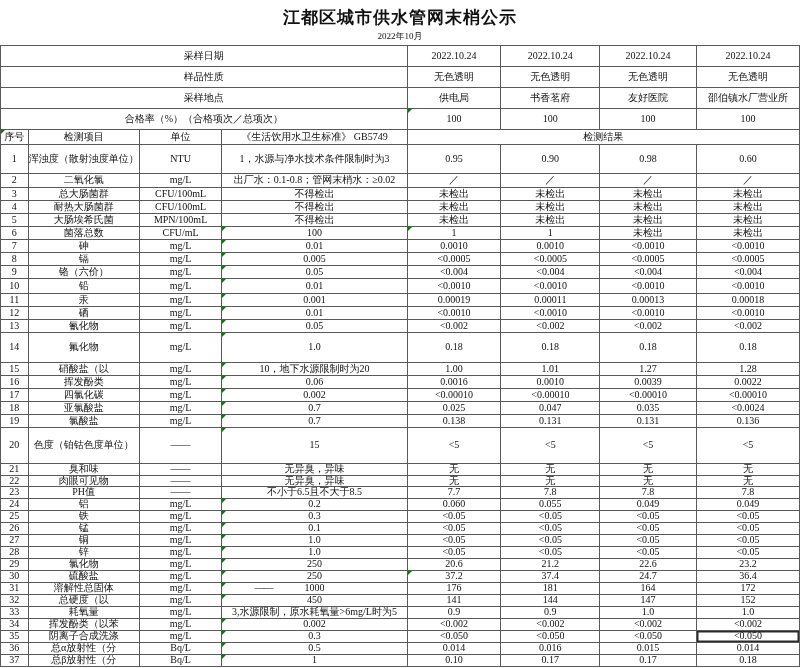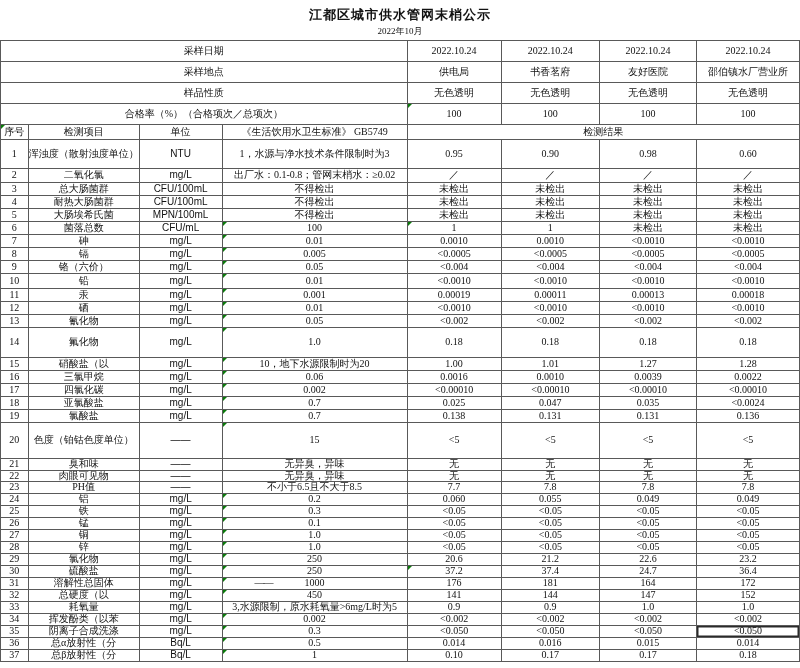--- a/index.html
+++ b/index.html
@@ -6,21 +6,21 @@
   .page {
     position:relative;
     width:800px; height:668px;
     background:#ffffff;
     color:#111111;
     font-family:"Liberation Serif","DejaVu Serif",serif;
     overflow:hidden;
   }
   .title {
     text-align:center;
-    font-size:13px;
+    font-size:17px;
     font-weight:bold;
     padding-top:6px;
     letter-spacing:1px;
   }
   .subtitle {
     text-align:center;
     font-size:9px;
     margin-top:1px;
   }
   table.tbl {
@@ -36,21 +36,21 @@
     vertical-align:middle;
     padding:0;
     white-space:nowrap;
     overflow:hidden;
   }
   td.info-label { font-size:11px; }
   td.info-val  { font-size:10.5px; }
   td.colhead   { font-size:11px; }
   td.item      { text-align:left; padding-left:3px; }
   td.wrap      { white-space:normal; line-height:1.15; }
-  td.unit      { font-size:9px; font-family:Liberation Sans, sans-serif; }
+  td.unit      { font-size:9px; font-family:Liberation Serif, serif; }
   td.std       { font-size:9.5px; }
   td.res       { font-size:10px; }
   td.flag      { position:relative; }
   td.flag::after {
     content:"";
     position:absolute; top:0; left:0;
     width:0; height:0;
     border-top:4px solid var(--green,#0a7a0a);
     border-right:4px solid transparent;
   }
@@ -81,32 +81,32 @@
       </colgroup>
     <tbody id="tb">
         <tr style="height: 21px;">
           <td class="info-label" colspan="4">采样日期</td>
           <td class="info-val">2022.10.24</td>
           <td class="info-val">2022.10.24</td>
           <td class="info-val">2022.10.24</td>
           <td class="info-val">2022.10.24</td>
         </tr>
         <tr style="height: 21px;">
+          <td class="info-label" colspan="4">样品性质</td>
+          <td class="info-val">无色透明</td>
+          <td class="info-val">无色透明</td>
+          <td class="info-val">无色透明</td>
+          <td class="info-val">无色透明</td>
+        </tr>
+        <tr style="height: 21px;">
           <td class="info-label" colspan="4">采样地点</td>
           <td class="info-val">供电局</td>
           <td class="info-val">书香茗府</td>
           <td class="info-val">友好医院</td>
           <td class="info-val">邵伯镇水厂营业所</td>
-        </tr>
-        <tr style="height: 21px;">
-          <td class="info-label" colspan="4">样品性质</td>
-          <td class="info-val">无色透明</td>
-          <td class="info-val">无色透明</td>
-          <td class="info-val">无色透明</td>
-          <td class="info-val">无色透明</td>
         </tr>
         <tr style="height: 21px;">
           <td class="info-label" colspan="4">合格率（%）（合格项次／总项次）</td>
           <td class="info-val flag">100</td>
           <td class="info-val">100</td>
           <td class="info-val">100</td>
           <td class="info-val">100</td>
         </tr>
         <tr style="height: 15px;">
           <td class="colhead flag">序号</td>
@@ -260,21 +260,21 @@
           <td class="item">硝酸盐（以</td>
           <td class="unit">mg/L</td>
           <td class="std std-rel flag">10，地下水源限制时为20</td>
           <td class="res">1.00</td>
           <td class="res">1.01</td>
           <td class="res">1.27</td>
           <td class="res">1.28</td>
         </tr>
         <tr style="height: 13px;">
           <td>16</td>
-          <td class="item">三氯甲烷</td>
+          <td class="item">挥发酚类</td>
           <td class="unit">mg/L</td>
           <td class="std std-rel flag">0.06</td>
           <td class="res">0.0016</td>
           <td class="res">0.0010</td>
           <td class="res">0.0039</td>
           <td class="res">0.0022</td>
         </tr>
         <tr style="height: 13px;">
           <td>17</td>
           <td class="item">四氯化碳</td>

